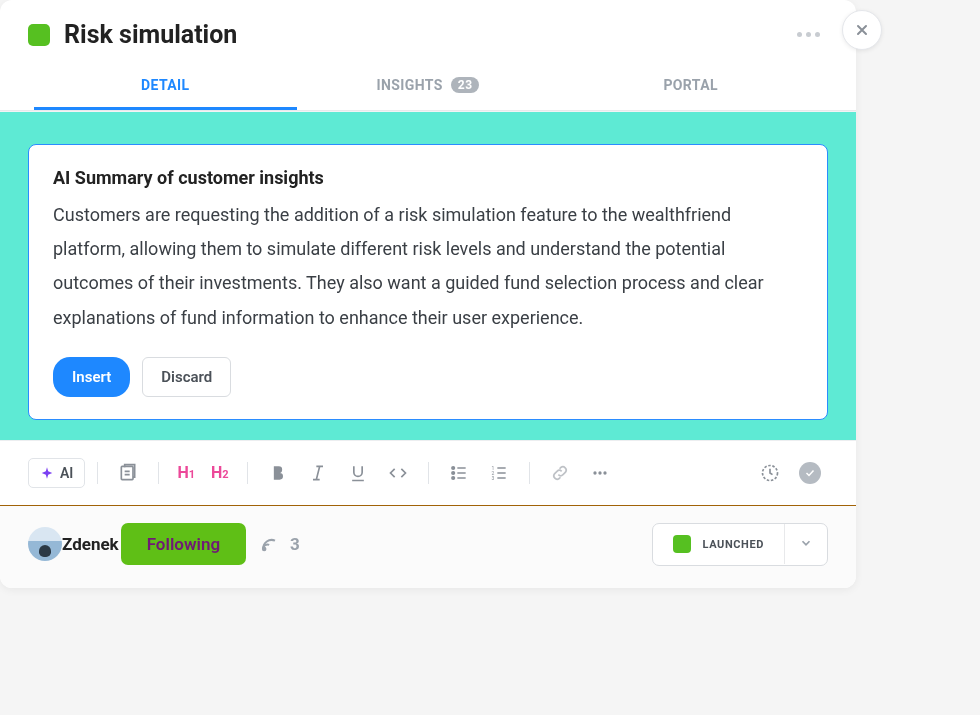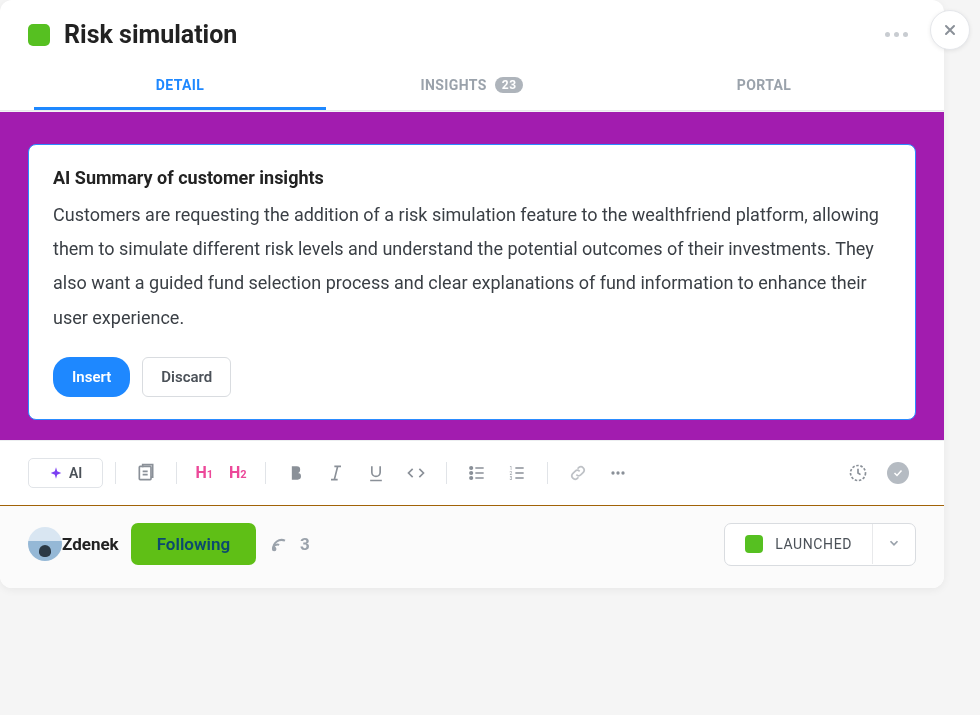--- a/index.html
+++ b/index.html
@@ -9,21 +9,21 @@
       font-family: -apple-system, BlinkMacSystemFont, "Segoe UI", Roboto, Helvetica, Arial, sans-serif;
     }
     body {
       background: #f5f5f5;
       width: 980px;
       height: 715px;
       overflow: hidden;
     }
     .card {
       background: #fff;
-      width: 944px;
+      width: 856px;
       margin: 0;
       border-radius: 12px;
       box-shadow: 0 2px 8px rgba(0,0,0,0.06);
       position: relative;
     }
     .header {
       display: flex;
       align-items: center;
       padding: 20px 28px 14px 28px;
       gap: 14px;
@@ -96,21 +96,21 @@
     .tab .badge {
       background: #aeb4bb;
       color: #fff;
       border-radius: 10px;
       padding: 1px 7px;
       font-size: 12px;
       font-weight: 700;
     }
     .content {
       padding: 32px 28px 20px 28px;
-      background: #a21caf;
+      background: #5eead4;
       border-top: 1px solid #f2f3f5;
     }
     .ai-box {
       border: 1.5px solid #2b8cff;
       border-radius: 8px;
       padding: 22px 24px;
       background: #fff;
     }
     .ai-box .box-title {
       font-size: 18px;
@@ -163,21 +163,21 @@
       justify-content: center;
       cursor: pointer;
       border-radius: 4px;
       color: #8a9098;
     }
     .tb-btn svg { width: 20px; height: 20px; }
     .ai-btn {
       display: flex;
       align-items: center;
       gap: 6px;
-      padding: 6px 20px;
+      padding: 6px 11px;
       border: 1px solid #e1e4e8;
       border-radius: 5px;
       font-size: 14px;
       font-weight: 600;
       color: #4b5158;
       cursor: pointer;
     }
     .ai-btn svg { width: 14px; height: 14px; }
     .divider {
       width: 1px;
@@ -227,27 +227,27 @@
       background: #2b3945;
       border-radius: 50% 50% 40% 40%;
     }
     .owner-name {
       font-size: 17px;
       font-weight: 700;
       color: #222;
     }
     .follow-btn {
       background: #5fbf16;
-      color: #0c4a6e;
+      color: #701a75;
       font-size: 17px;
       font-weight: 600;
       padding: 11px 26px;
       border-radius: 7px;
       cursor: pointer;
-      margin-left: 12px;
+      margin-left: 2px;
     }
     .followers {
       display: flex;
       align-items: center;
       gap: 10px;
       color: #9aa2ab;
       font-size: 17px;
       font-weight: 700;
       margin-left: 14px;
       cursor: pointer;
@@ -270,22 +270,22 @@
       cursor: pointer;
       border-right: 1px solid #e8e9eb;
     }
     .status-main .sq {
       width: 18px;
       height: 18px;
       background: #56c021;
       border-radius: 4px;
     }
     .status-main .label {
-      font-size: 14px;
-      font-weight: 400;
+      font-size: 11px;
+      font-weight: 700;
       letter-spacing: 0.6px;
       color: #4b5158;
     }
     .status-caret {
       padding: 11px 14px;
       cursor: pointer;
       color: #9aa2ab;
     }
     .status-caret svg { width: 14px; height: 14px; }
   </style>

